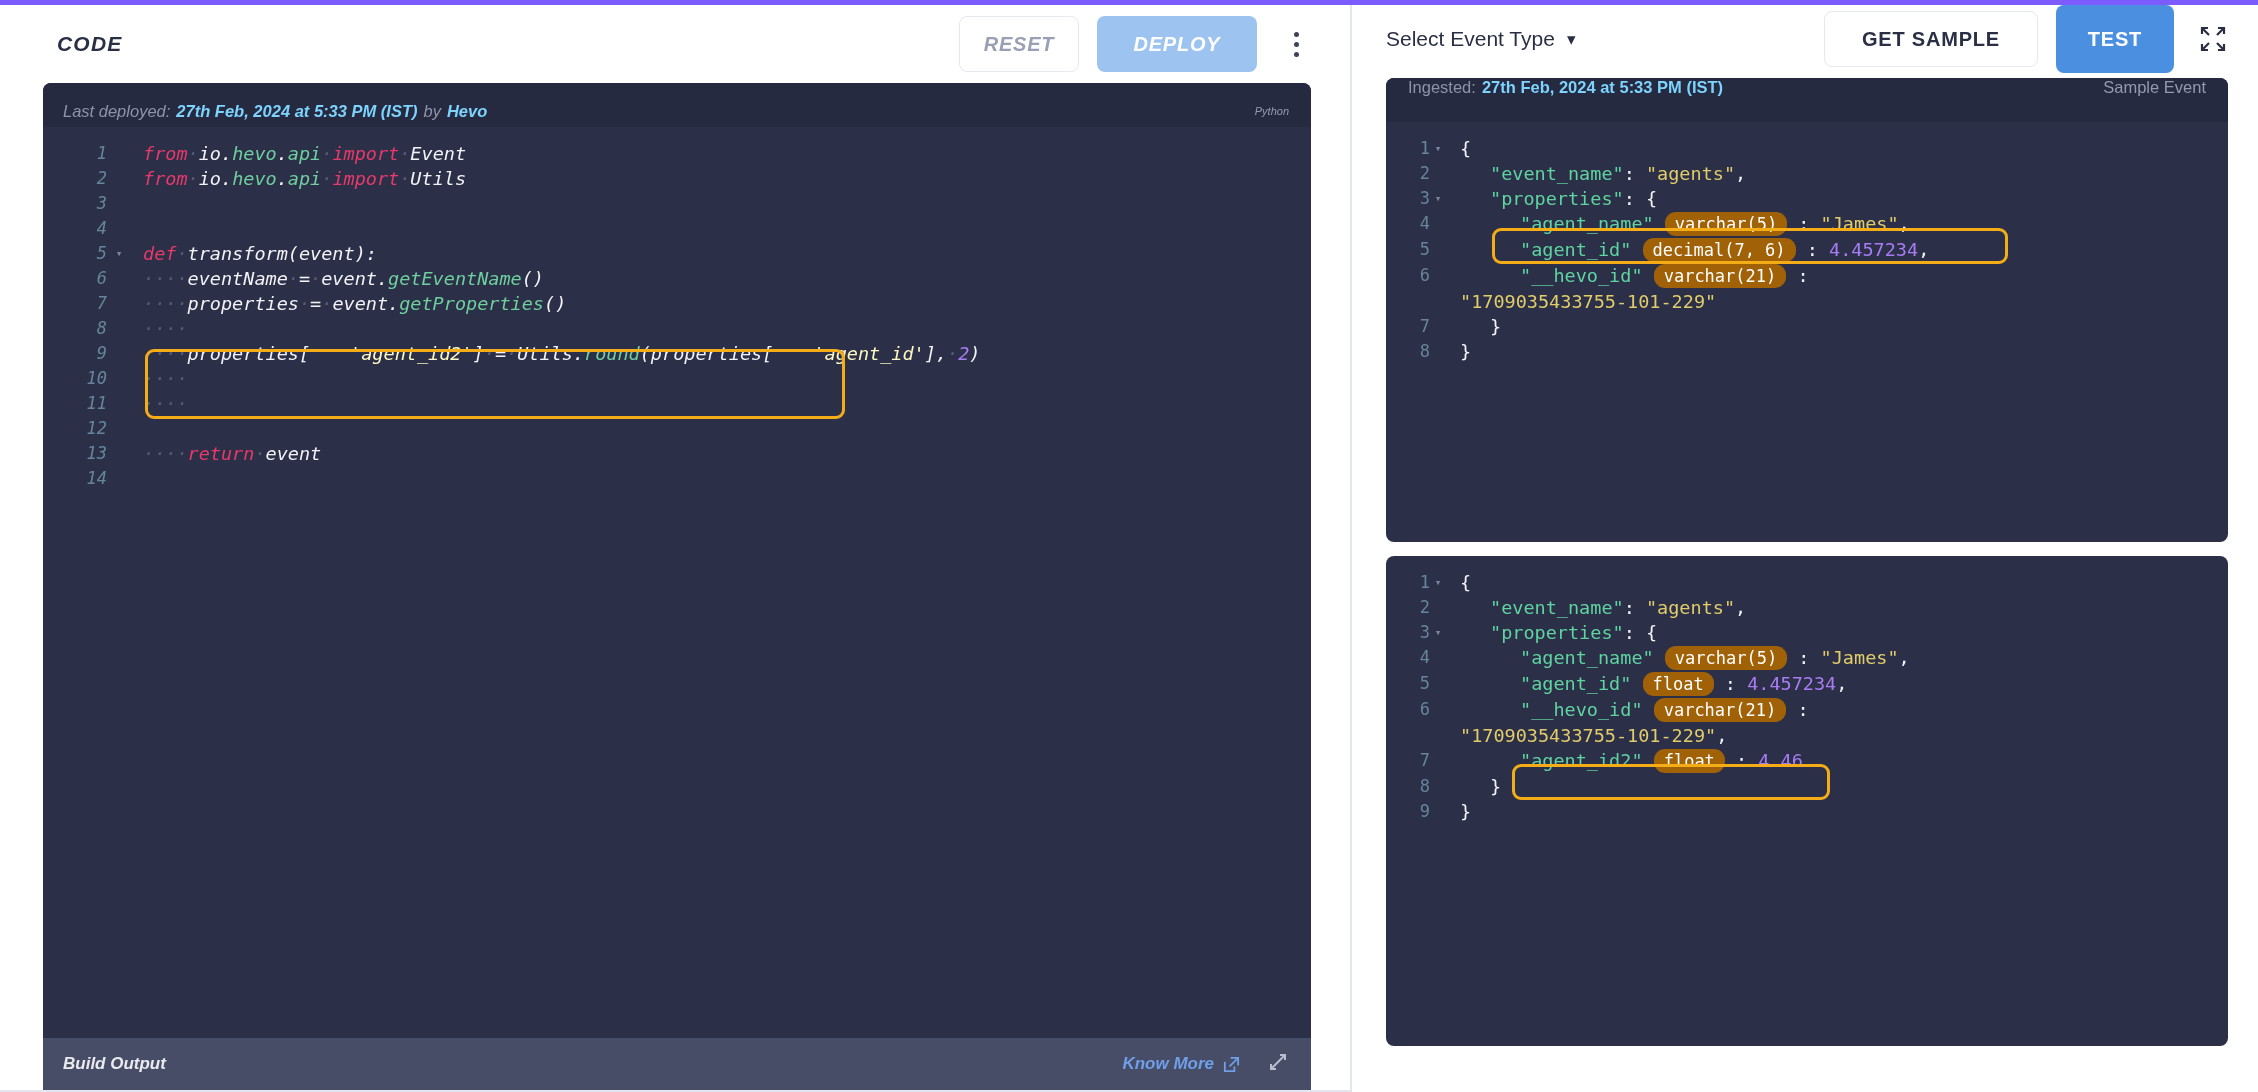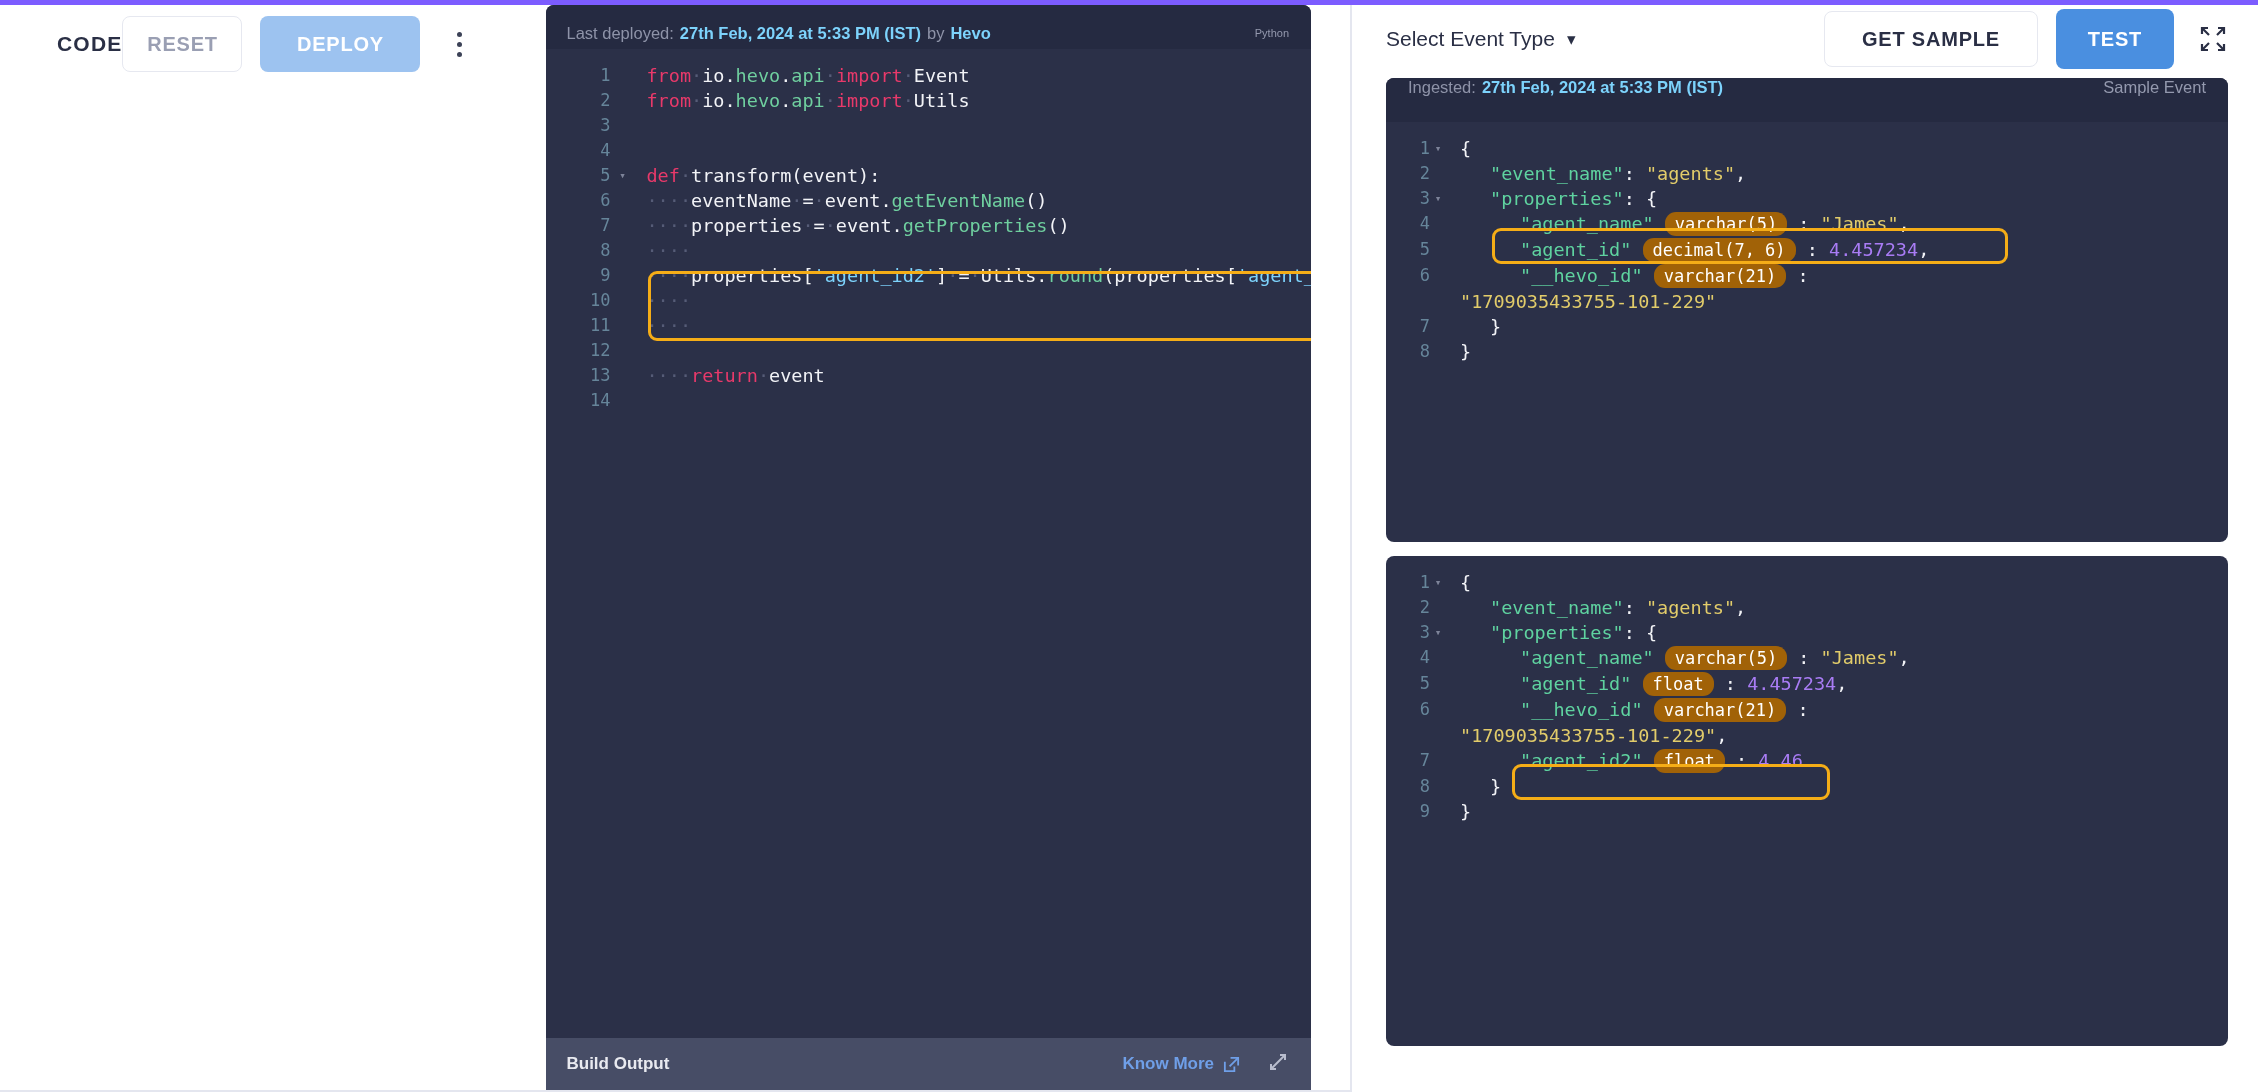--- a/index.html
+++ b/index.html
@@ -95,21 +95,21 @@
     width: 68px; min-width: 68px; text-align: right;
     color: #66859a; padding-right: 4px; user-select: none;
     font-family: "DejaVu Sans Mono", monospace; font-size: 17px;
   }
   .fold { width: 16px; min-width: 16px; color: #7d8399; font-size: 11px; text-align: center; }
   .code-text { padding-left: 16px; }
   .kw   { color: #e8396a; }
   .mod  { color: #6fcf9f; }
   .fn   { color: #6fcf9f; }
   .idn  { color: #f2f3f7; }
-  .str  { color: #7dd3fc; }
+  .str  { color: #fef9c3; margin-left: 40px; }
   .num  { color: #a97cf5; }
   .dot  { color: #565c77; }
 
   .hl-box {
     position: absolute;
     border: 3.5px solid #f5ad17;
     border-radius: 9px;
     pointer-events: none;
   }
   .build-bar {
@@ -140,21 +140,21 @@
   .select-event {
     font-size: 21px; color: #2a2f45; display: flex; align-items: center;
     gap: 12px; cursor: pointer;
   }
   .chev { font-size: 17px; color: #2a2f45; }
   .btn-sample {
     width: 214px; height: 56px;
     background: #fff; border: 1.5px solid #e6e8f0; color: #2a2f45;
   }
   .btn-test {
-    width: 118px; height: 60px; margin-left: 18px;
+    width: 118px; height: 68px; margin-left: 18px;
     background: #4a8fe0; border: none; color: #ffffff;
   }
   .fullscreen-ic {
     margin-left: 22px; cursor: pointer;
     width: 34px; height: 34px;
     display: flex; align-items: center; justify-content: center;
   }
   .json-card {
     margin: 0 22px 0 34px;
     background: #2b3048;
@@ -193,21 +193,21 @@
     font-family: "DejaVu Sans Mono", monospace; font-size: 17px;
   }
 </style>
 </head>
 <body>
 
 <div class="app">
   <div class="topbar-accent"></div>
 
   <div class="left-panel">
-    <div class="left-inner" style="display:flex;flex-direction:row;height:1087px;">
+    <div class="left-inner" style="display:flex;flex-direction:column;height:1087px;font-style:italic;">
       <div class="panel-head">
         <div class="panel-title">CODE</div>
         <div class="head-spacer"></div>
         <div class="btn btn-reset">RESET</div>
         <div class="btn btn-deploy">DEPLOY</div>
         <div class="kebab">
             <i></i>
             <i></i>
             <i></i>
           </div>

